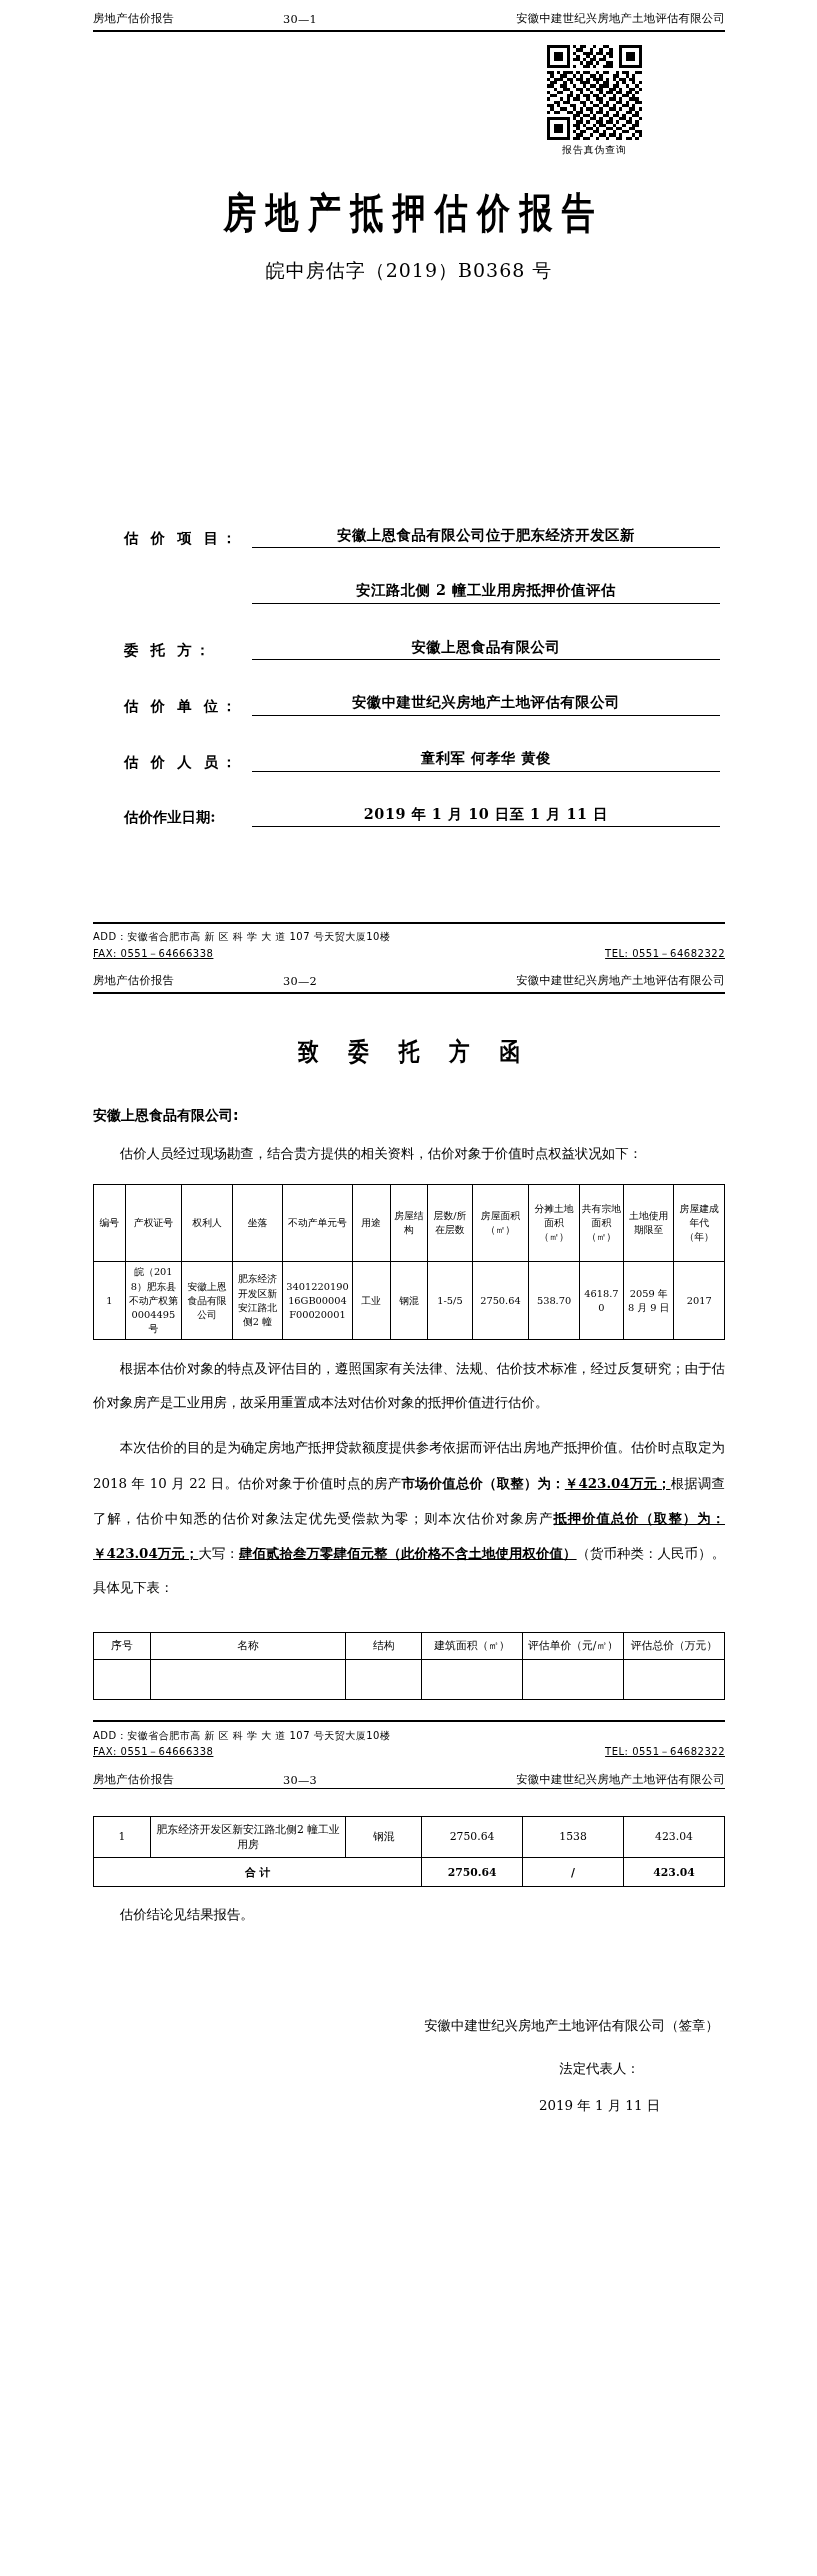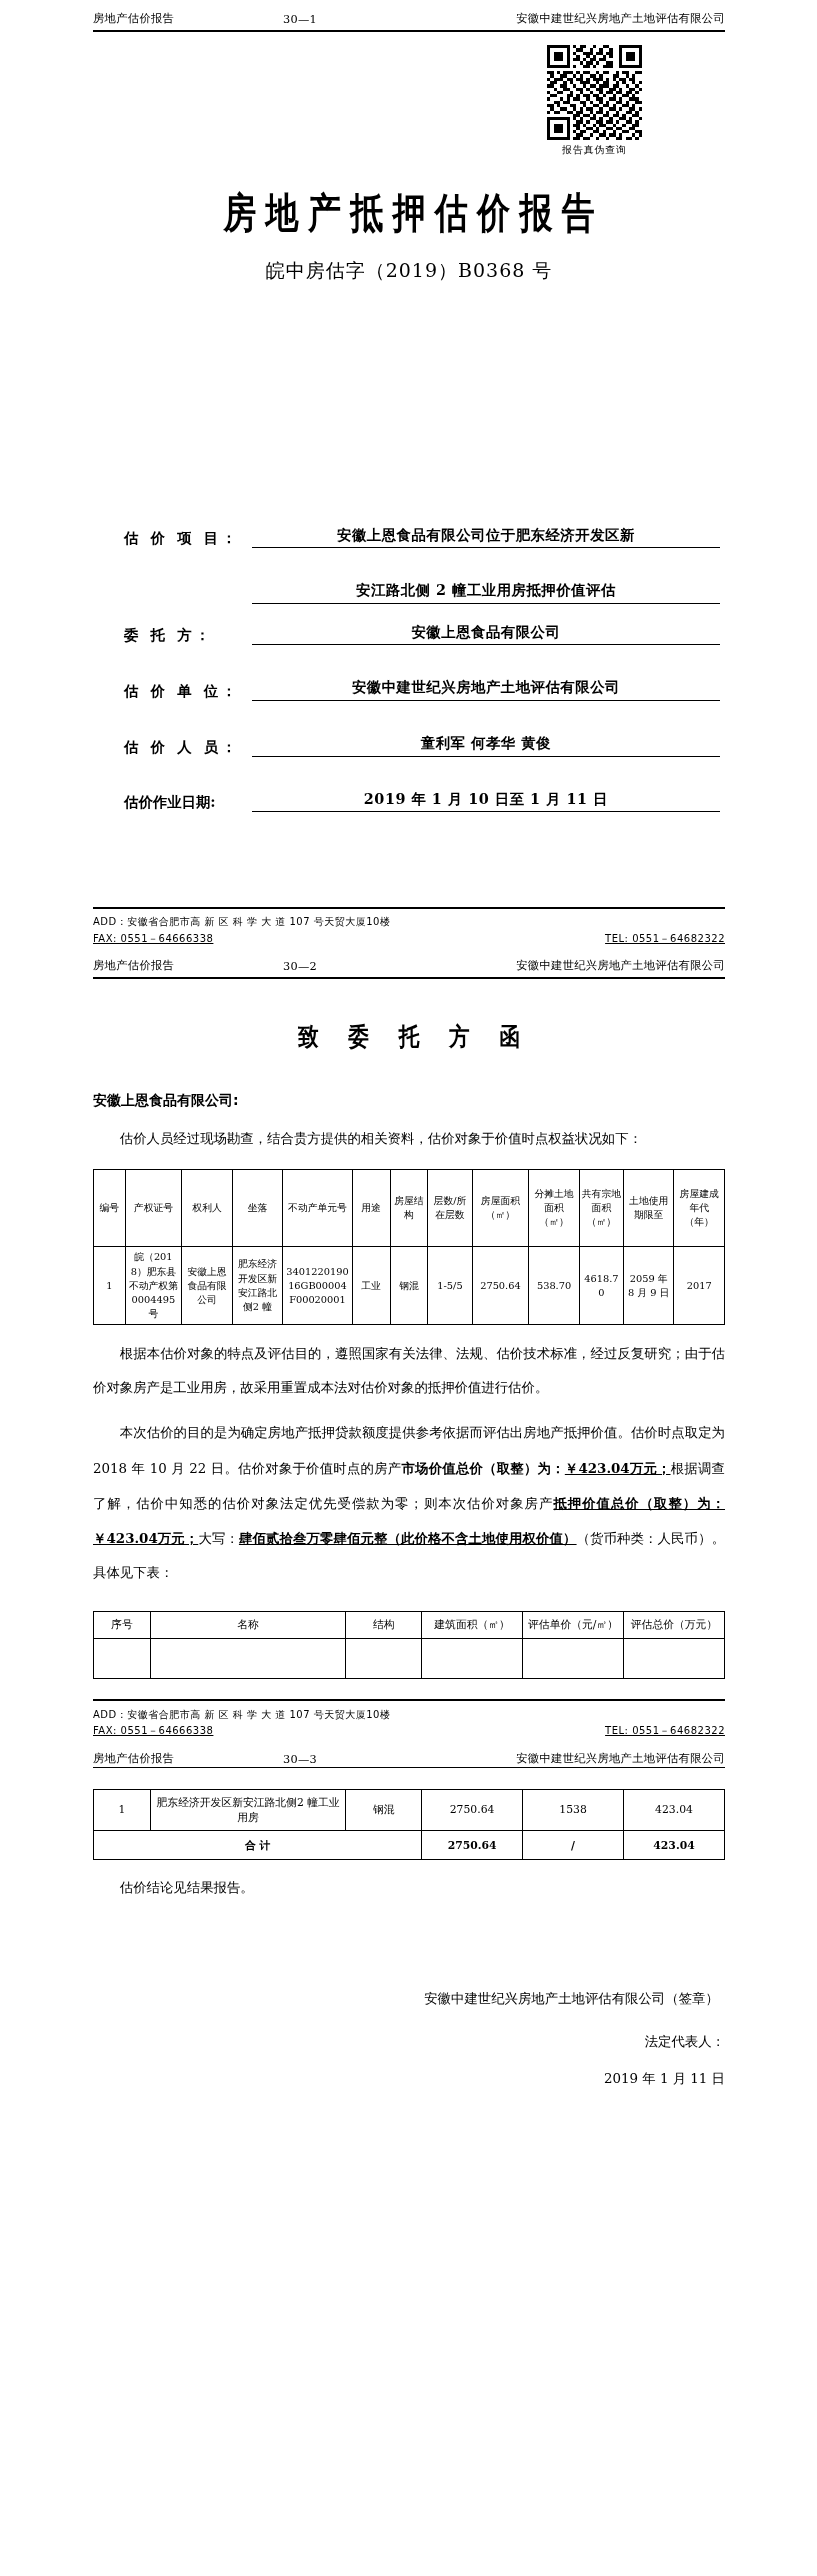--- a/index.html
+++ b/index.html
@@ -120,21 +120,21 @@
     text-align: center;
     padding-bottom: 2.6px;
     font-weight: bold;
     letter-spacing: 0.5px;
   }
   .cf-value.sub {
     text-align: center;
   }
   .cf-cont {
     display: flex;
-    margin-bottom: 19px;
+    margin-bottom: 34px;
   }
   .cf-cont .sp { width: 128px; flex: none; }
 
   
   .doc-title {
     text-align: center;
     font-size: 20.6px;
     font-weight: bold;
     letter-spacing: 11.3px;
     padding-left: 11.3px;
@@ -175,21 +175,21 @@
     padding: 3.1px 1.5px;
     line-height: 1.45;
     word-break: break-all;
     font-weight: normal;
   }
   table.grid th { height: 77px; }
 
   table.sum {
     width: 100%;
     border-collapse: collapse;
-    margin-top: 21px;
+    margin-top: 27px;
     font-size: 10.8px;
     table-layout: fixed;
   }
   table.sum th, table.sum td {
     border: 1px solid #000;
     text-align: center;
     vertical-align: middle;
     padding: 5.2px 2.1px;
     font-weight: normal;
     line-height: 1.4;
@@ -200,21 +200,21 @@
   .sign-block {
     margin-top: 77px;
     text-align: right;
     font-size: 13.4px;
     line-height: 2.4;
     padding-right: 6.2px;
   }
   .sign-left {
     margin-top: 18.5px;
     font-size: 13.4px;
-    text-align: right;
+    text-align: center;
     padding-left: 381px;
   }
   .spacer-sm { height: 20.6px; }
   .spacer-md { height: 62px; }
   .tail-gap { height: 541px; }
 </style>
 </head>
 <body>
 
 <div class="page-wrap">

